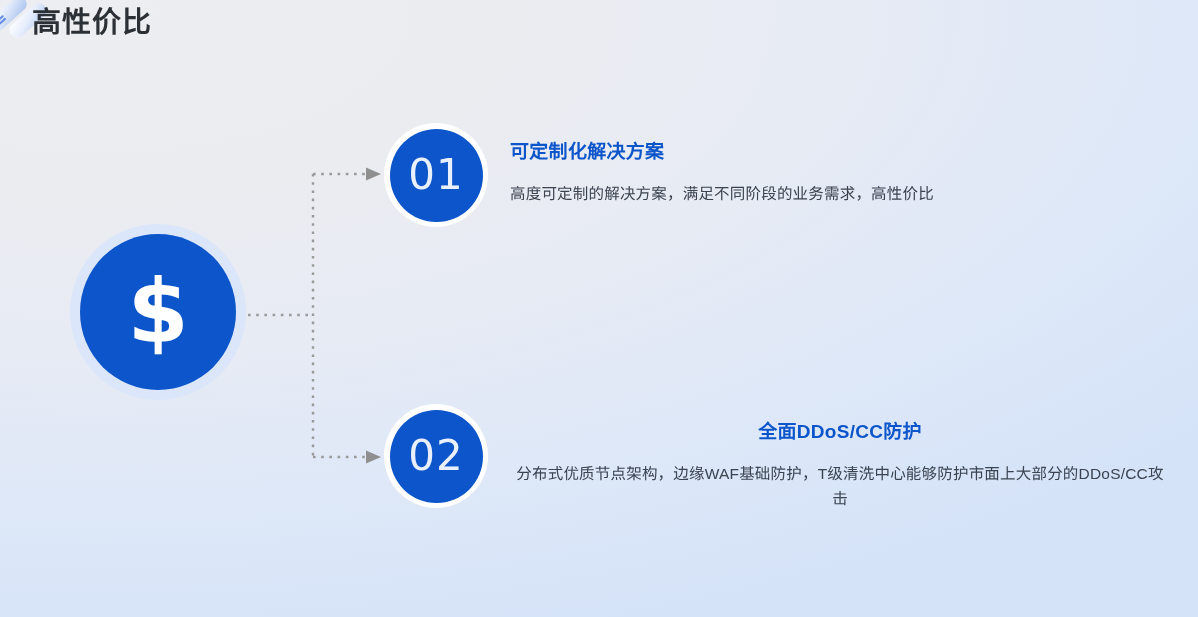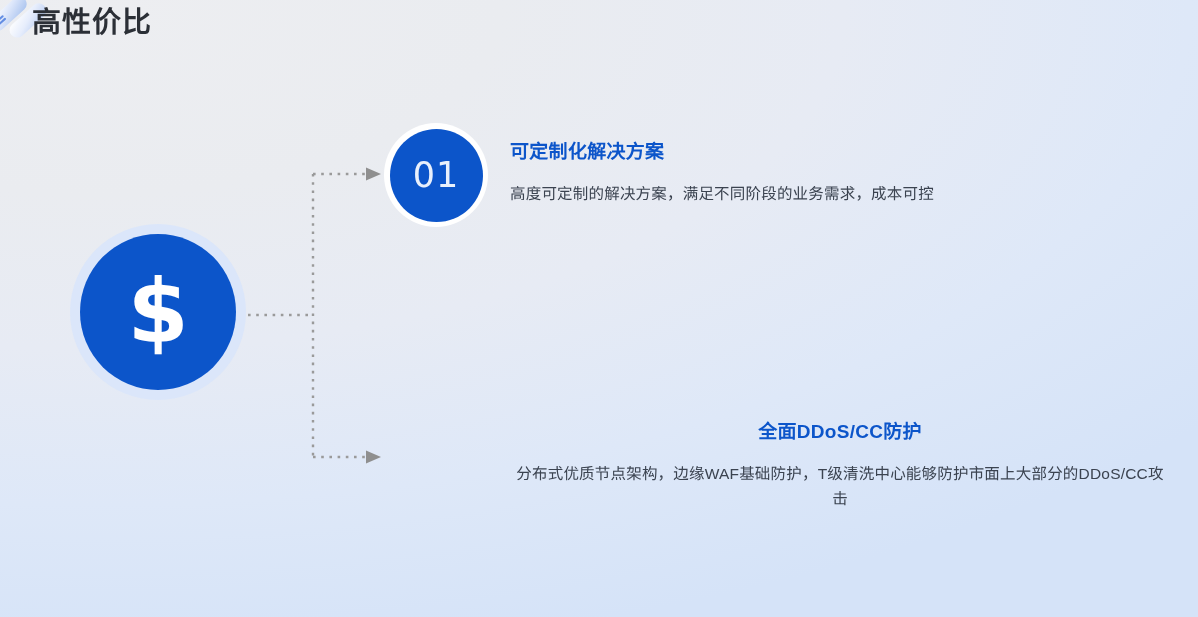--- a/index.html
+++ b/index.html
@@ -106,21 +106,21 @@
     width: 93px;
     height: 93px;
     border-radius: 50%;
     background: #0c55ca;
     display: flex;
     align-items: center;
     justify-content: center;
   }
   .step-circle .num {
     color: #e9f0fc;
-    font-size: 35px;
+    font-size: 42px;
     line-height: 40px;
     font-weight: 400;
     letter-spacing: 1px;
     font-family: "DejaVu Sans", "Liberation Sans", sans-serif;
   }
   #step-circle-1 { left: 384px; top: 123px; }
   #step-circle-2 { left: 384px; top: 404px; }
 
   
   .step-text {
@@ -197,22 +197,27 @@
   </svg>
 
   <div class="step-circle" id="step-circle-1">
     <div class="inner">
       <span class="num">01</span>
     </div>
   </div>
 
   <div class="step-text" id="step-text-1">
     <div class="step-heading">可定制化解决方案</div>
-    <div class="step-body">高度可定制的解决方案，满足不同阶段的业务需求，成本可控</div>
-  </div>
-
+    <div class="step-body">高度可定制的解决方案，满足不同阶段的业务需求，高性价比</div>
+  </div>
+
+  <div class="step-circle" id="step-circle-2">
+    <div class="inner">
+      <span class="num">02</span>
+    </div>
+  </div>
 
   <div class="step-text" id="step-text-2">
     <div class="step-heading">全面DDoS/CC防护</div>
     <div class="step-body">分布式优质节点架构，边缘WAF基础防护，T级清洗中心能够防护市面上大部分的DDoS/CC攻击</div>
   </div>
 
 </div>
 
 </body></html>

